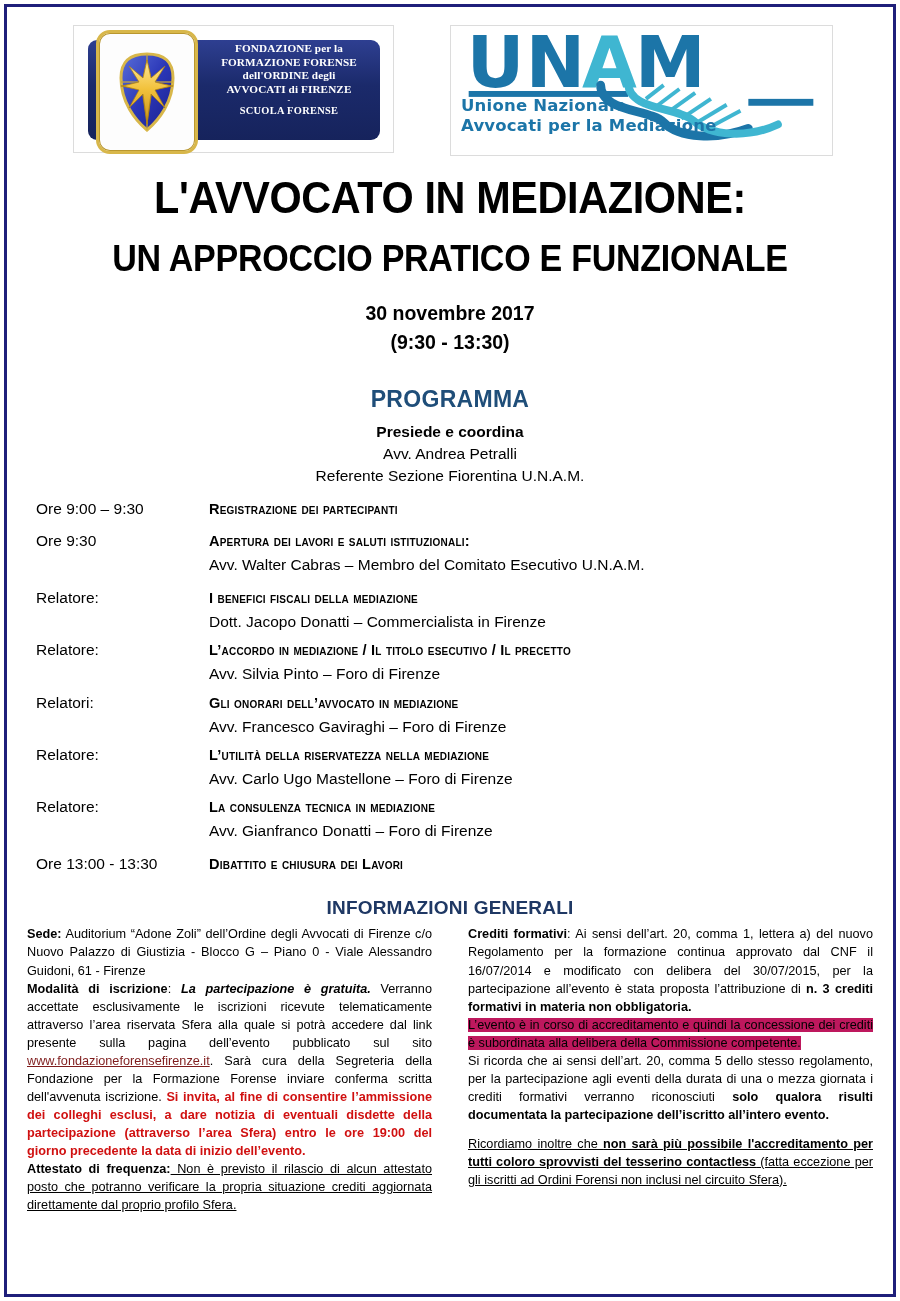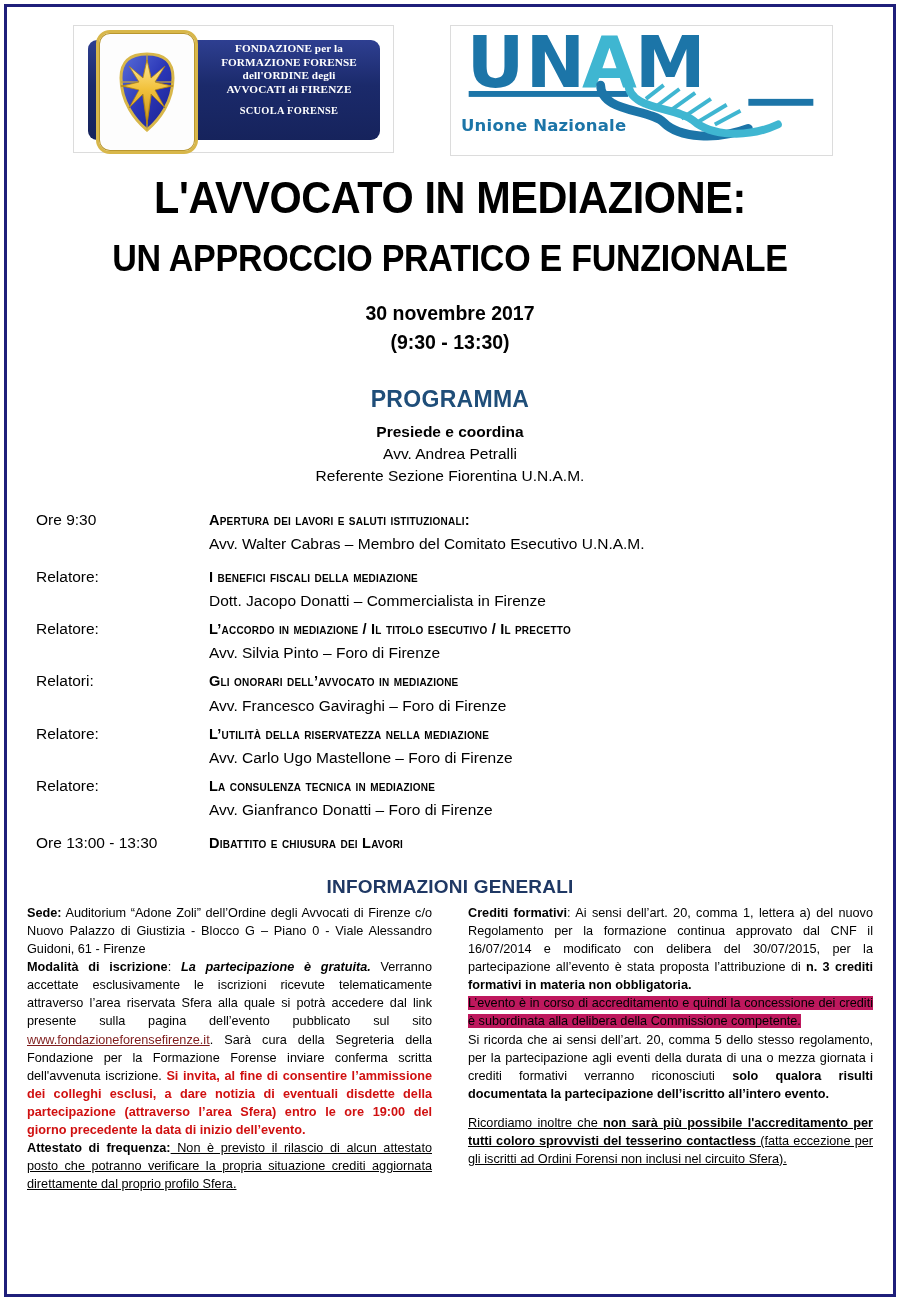--- a/index.html
+++ b/index.html
@@ -292,38 +292,45 @@
               <line x1="196" y1="74" x2="214" y2="60"></line>
               <line x1="206" y1="82" x2="230" y2="64"></line>
               <line x1="218" y1="88" x2="246" y2="68"></line>
               <line x1="232" y1="94" x2="262" y2="74"></line>
               <line x1="248" y1="98" x2="278" y2="80"></line>
               <line x1="266" y1="100" x2="292" y2="86"></line>
             </g>
           </svg>
           <div class="unam-sub">
             <span>Unione Nazionale</span><br>
+            <span>Avvocati per la Mediazione</span>
           </div>
         </div>
       </div>
 
       <div class="title-block">
         <div class="title1">L'AVVOCATO IN MEDIAZIONE:</div>
         <div class="title2">UN APPROCCIO PRATICO E FUNZIONALE</div>
         <div class="title-date">30 novembre 2017</div>
         <div class="title-time">(9:30 - 13:30)</div>
       </div>
 
       <div class="programma-head">PROGRAMMA</div>
       <div class="presiede">Presiede e coordina</div>
       <div class="presiede-name">Avv. Andrea Petralli</div>
       <div class="presiede-role">Referente Sezione Fiorentina U.N.A.M.</div>
 
       <div class="schedule">
 
+        <div class="sch-row">
+          <div class="sch-time">Ore 9:00 – 9:30</div>
+          <div class="sch-body">
+            <div class="sch-heading">Registrazione dei partecipanti</div>
+          </div>
+        </div>
         <div class="sch-gap"></div>
 
         <div class="sch-row">
           <div class="sch-time">Ore 9:30</div>
           <div class="sch-body">
             <div class="sch-heading">Apertura dei lavori e saluti istituzionali:</div>
             <div class="sch-speaker">Avv. Walter Cabras – Membro del Comitato Esecutivo U.N.A.M.</div>
           </div>
         </div>
         <div class="sch-gap"></div>

